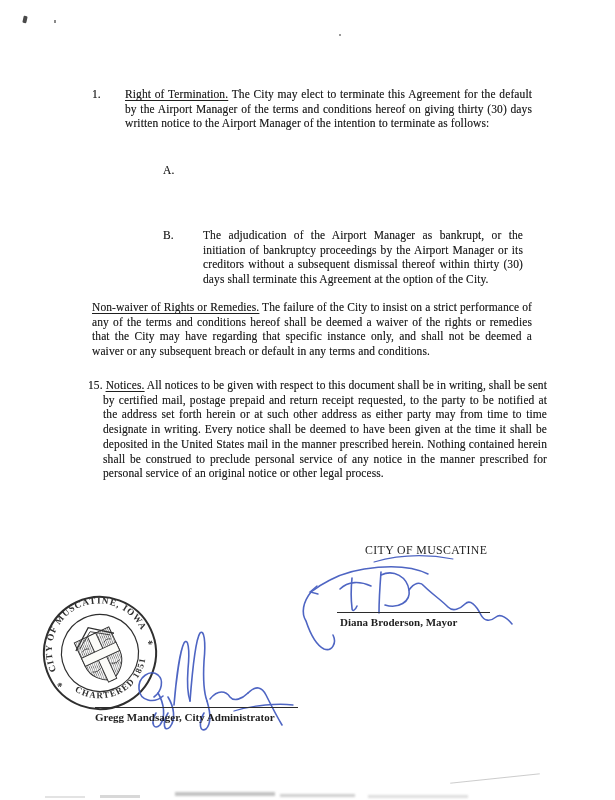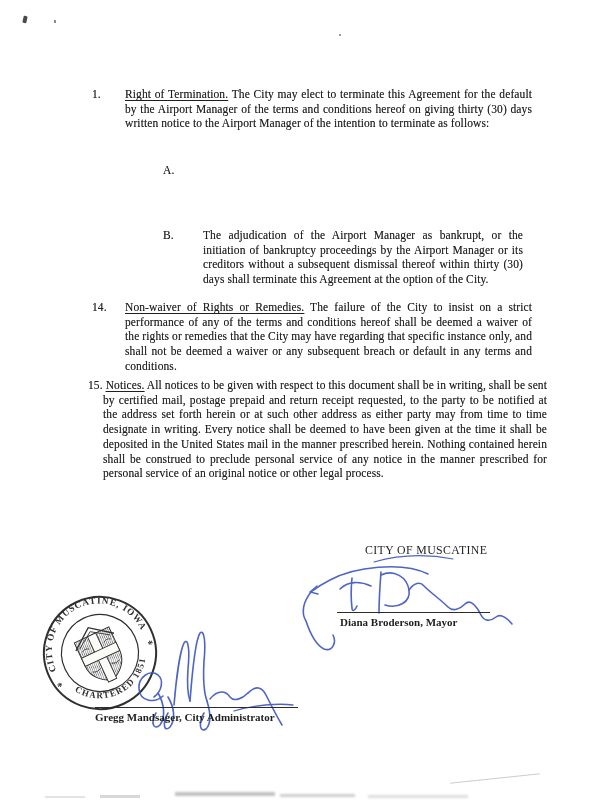--- a/index.html
+++ b/index.html
@@ -62,21 +62,20 @@
   <div class="subclause txt" style="left:163px;top:163px;width:360px;">
     <span class="snum">A.</span>
   </div>
 
   <div class="subclause txt" style="left:163px;top:228px;width:360px;">
     <span class="snum">B.</span>
     <div class="sbody">The adjudication of the Airport Manager as bankrupt, or the initiation of bankruptcy proceedings by the Airport Manager or its creditors without a subsequent dismissal thereof within thirty (30) days shall terminate this Agreement at the option of the City.</div>
   </div>
 
   <div class="clause txt" style="left:92px;top:300px;width:440px;">
-    <span class="cnum">14.</span>
     <div class="cbody">
       <span class="hd">Non-waiver of Rights or Remedies.</span>
       <span>The failure of the City to insist on a strict performance of any of the terms and conditions hereof shall be deemed a waiver of the rights or remedies that the City may have regarding that specific instance only, and shall not be deemed a waiver or any subsequent breach or default in any terms and conditions.</span>
     </div>
   </div>
 
   <div class="hang txt" style="left:88px;top:378px;width:444px;">
     <span>15.</span>
     <span class="hd">Notices.</span>
     <span>All notices to be given with respect to this document shall be in writing, shall be sent by certified mail, postage prepaid and return receipt requested, to the party to be notified at the address set forth herein or at such other address as either party may from time to time designate in writing. Every notice shall be deemed to have been given at the time it shall be deposited in the United States mail in the manner prescribed herein. Nothing contained herein shall be construed to preclude personal service of any notice in the manner prescribed for personal service of an original notice or other legal process.</span>

